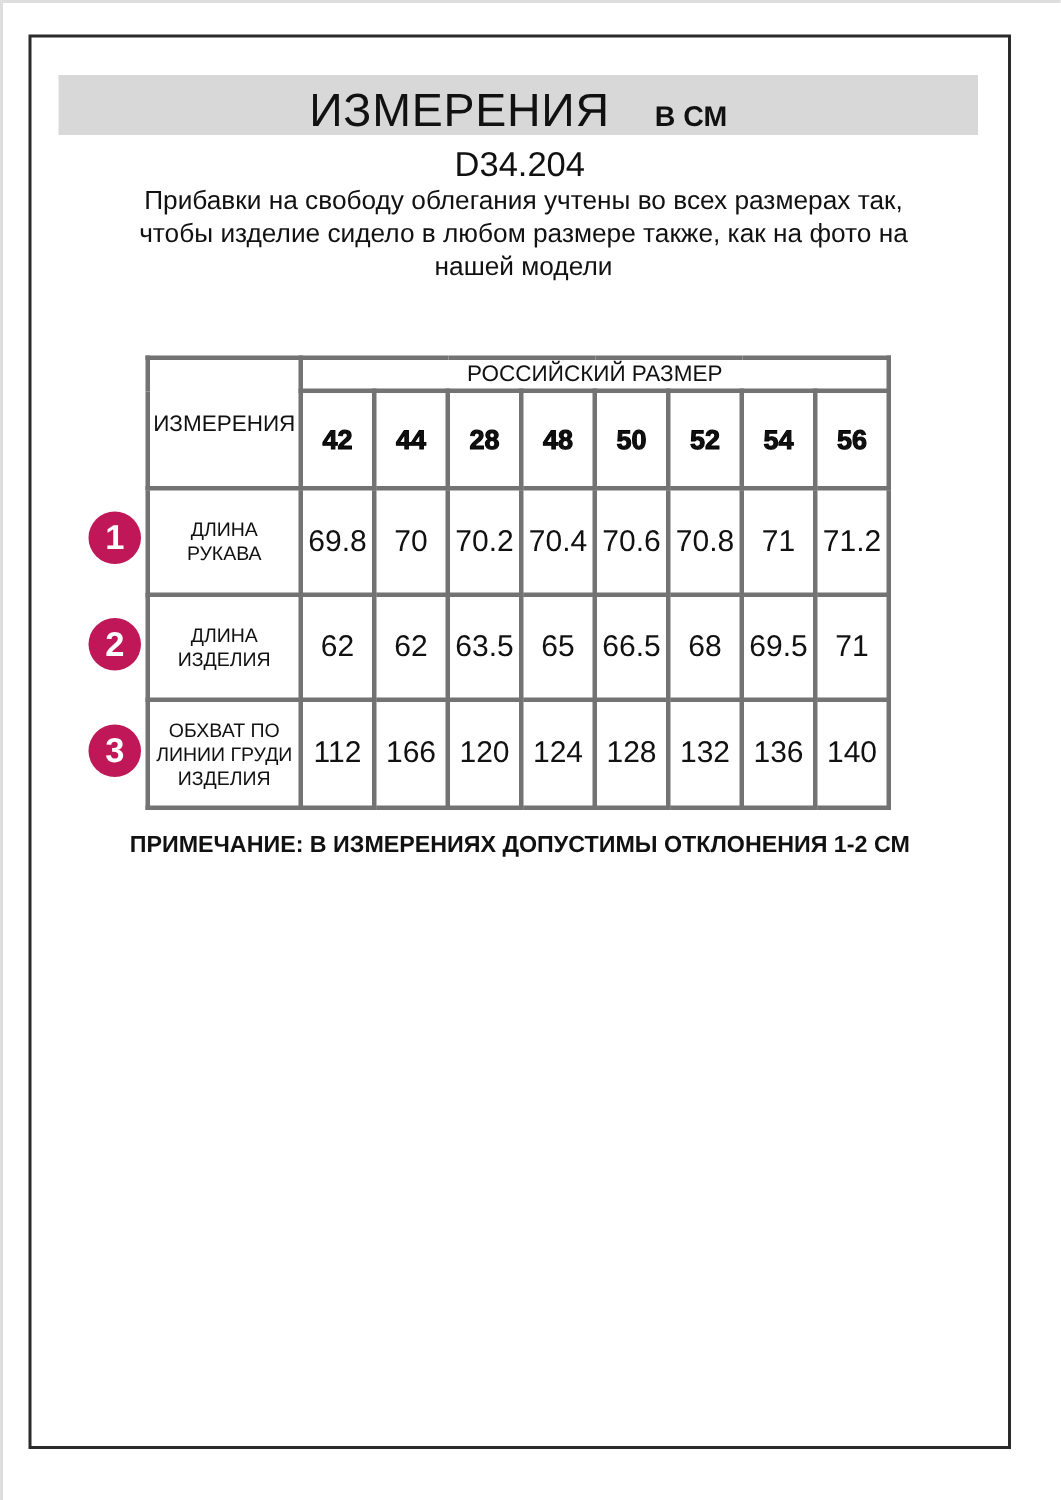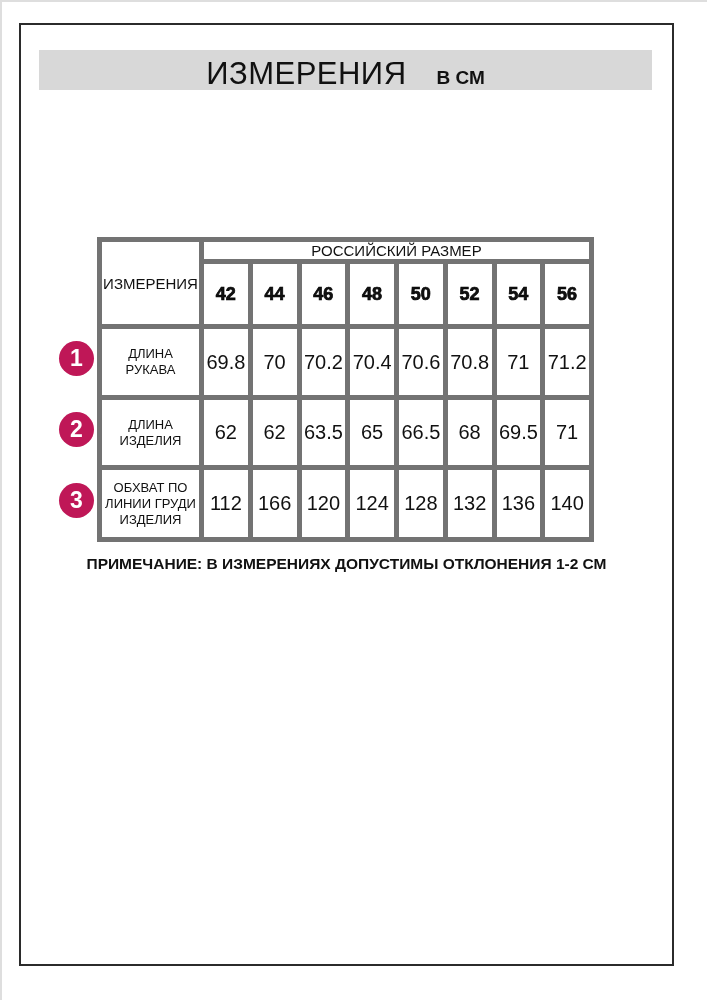--- a/index.html
+++ b/index.html
@@ -43,21 +43,21 @@
 
   .table-wrap {
     position: absolute; left: 76px; top: 212px;
     width: 497px; height: 300px;
   }
   table.size-table {
     border-collapse: collapse; table-layout: fixed;
     width: 497px;
   }
   table.size-table td {
-    border: 5px solid #737373;
+    border: 3px solid #737373;
     text-align: center; vertical-align: middle;
     overflow: hidden;
   }
   td.corner { font-size: 15px; }
   td.group  { height: 22px; font-size: 15px; }
   tr.sizes-row td { height: 65px; font-size: 18px; font-weight: 700; -webkit-text-stroke: 0.7px #000; }
   tr.data-row td.rlabel { font-size: 13px; line-height: 16px; padding: 0 2px; }
   tr.data-row td.val { font-size: 20px; }
   tr.row-1 td { height: 71px; }
   tr.row-2 td { height: 70px; }
@@ -86,21 +86,23 @@
 <div class="scan-edge-top"></div>
 <div class="scan-edge-left"></div>
 
 <div class="page">
 
   <div class="title-bar">
     <span class="title-reg">ИЗМЕРЕНИЯ</span>
     <span class="title-unit">В СМ</span>
   </div>
 
+  <div class="article">D34.204</div>
 
+  <div class="intro">Прибавки на свободу облегания учтены во всех размерах так, чтобы изделие сидело в любом размере также, как на фото на нашей модели</div>
 
   <div class="table-wrap">
     <table class="size-table">
       <colgroup>
         <col style="width:102px">
         <col>
           <col>
           <col>
           <col>
           <col>
@@ -109,21 +111,21 @@
           <col>
       </colgroup>
       <tbody>
         <tr>
           <td class="corner" rowspan="2">ИЗМЕРЕНИЯ</td>
           <td class="group" colspan="8">РОССИЙСКИЙ РАЗМЕР</td>
         </tr>
         <tr class="sizes-row">
           <td>42</td>
           <td>44</td>
-          <td>46</td>
+          <td>28</td>
           <td>48</td>
           <td>50</td>
           <td>52</td>
           <td>54</td>
           <td>56</td>
         </tr>
         <tr class="data-row row-1">
           <td class="rlabel">ДЛИНА РУКАВА</td>
           <td class="val">69.8</td>
           <td class="val">70</td>

